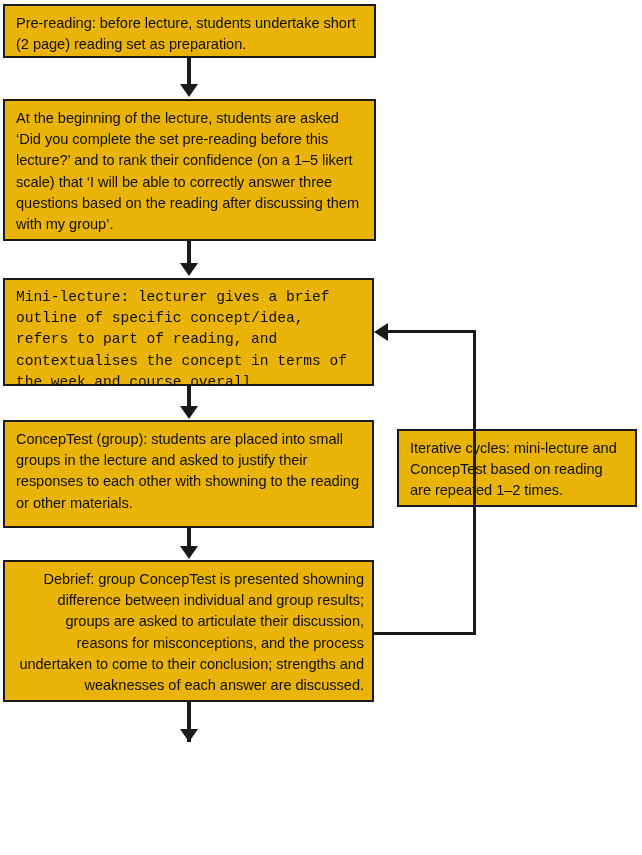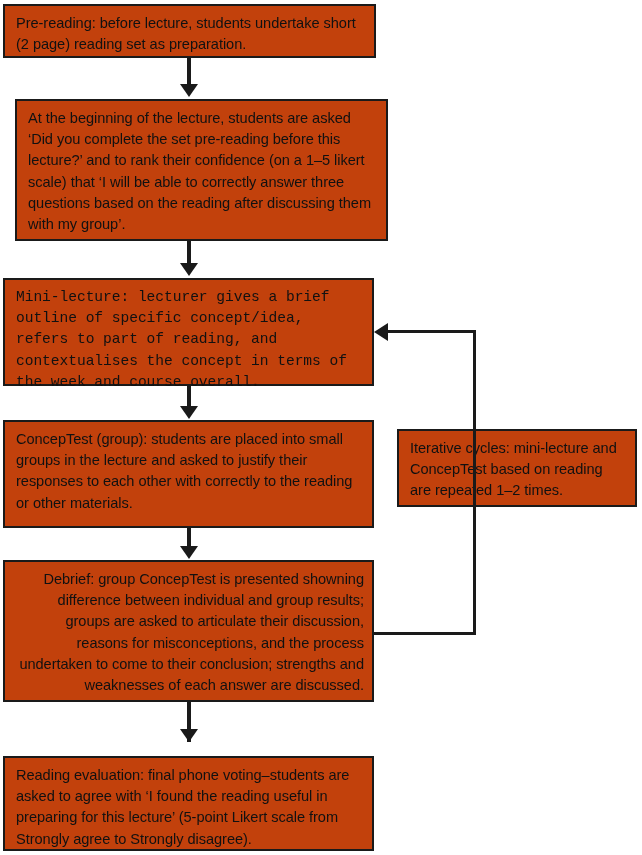--- a/index.html
+++ b/index.html
@@ -15,37 +15,37 @@
     position: relative;
     width: 642px;
     height: 855px;
     background: #ffffff;
     overflow: hidden;
   }
   .node {
     position: absolute;
     box-sizing: border-box;
     border: 2px solid #1a1a1a;
-    background: #c2410c;
+    background: #eab308;
     z-index: 3;
   }
   .node-text {
     position: absolute;
     left: 11px;
     right: 8px;
     top: 7px;
     font-size: 14.6px;
     line-height: 21.2px;
     letter-spacing: -0.05px;
     white-space: pre-line;
     color: #111111;
   }
   
   #node-prereading   { left: 3px;   top: 4px;   width: 373px; height: 54px; }
-  #node-question     { left: 15px;   top: 99px;  width: 373px; height: 142px; }
+  #node-question     { left: 3px;   top: 99px;  width: 373px; height: 142px; }
   #node-minilecture  { left: 3px;   top: 278px; width: 371px; height: 108px; font-family: Liberation Mono, monospace; }
   #node-conceptest   { left: 3px;   top: 420px; width: 371px; height: 108px; }
   #node-debrief      { left: 3px;   top: 560px; width: 371px; height: 142px; text-align: right; }
   #node-evaluation   { left: 3px;   top: 756px; width: 371px; height: 95px; }
   
   #node-iterative    { left: 397px; top: 429px; width: 240px; height: 78px; }
 
   
   .arrow-shaft {
     position: absolute;
@@ -112,30 +112,27 @@
 
   <div class="node" id="node-question">
     <div class="node-text">At the beginning of the lecture, students are asked ‘Did you complete the set pre-reading before this lecture?’ and to rank their confidence (on a 1–5 likert scale) that ‘I will be able to correctly answer three questions based on the reading after discussing them with my group’.</div>
   </div>
 
   <div class="node" id="node-minilecture">
     <div class="node-text">Mini-lecture: lecturer gives a brief outline of specific concept/idea, refers to part of reading, and contextualises the concept in terms of the week and course overall.</div>
   </div>
 
   <div class="node" id="node-conceptest">
-    <div class="node-text">ConcepTest (group): students are placed into small groups in the lecture and asked to justify their responses to each other with correctly to the reading or other materials.</div>
+    <div class="node-text">ConcepTest (group): students are placed into small groups in the lecture and asked to justify their responses to each other with showning to the reading or other materials.</div>
   </div>
 
   <div class="node" id="node-debrief">
     <div class="node-text">Debrief: group ConcepTest is presented showning difference between individual and group results; groups are asked to articulate their discussion, reasons for misconceptions, and the process undertaken to come to their conclusion; strengths and weaknesses of each answer are discussed.</div>
   </div>
 
-  <div class="node" id="node-evaluation">
-    <div class="node-text">Reading evaluation: final phone voting–students are asked to agree with ‘I found the reading useful in preparing for this lecture’ (5-point Likert scale from Strongly agree to Strongly disagree).</div>
-  </div>
 
   <div class="node" id="node-iterative">
     <div class="node-text">Iterative cycles: mini-lecture and ConcepTest based on reading are repeated 1–2 times.</div>
   </div>
 
   <div class="arrow-shaft" id="shaft-1"></div>
   <div class="arrow-head-down" id="head-1"></div>
 
   <div class="arrow-shaft" id="shaft-2"></div>
   <div class="arrow-head-down" id="head-2"></div>

